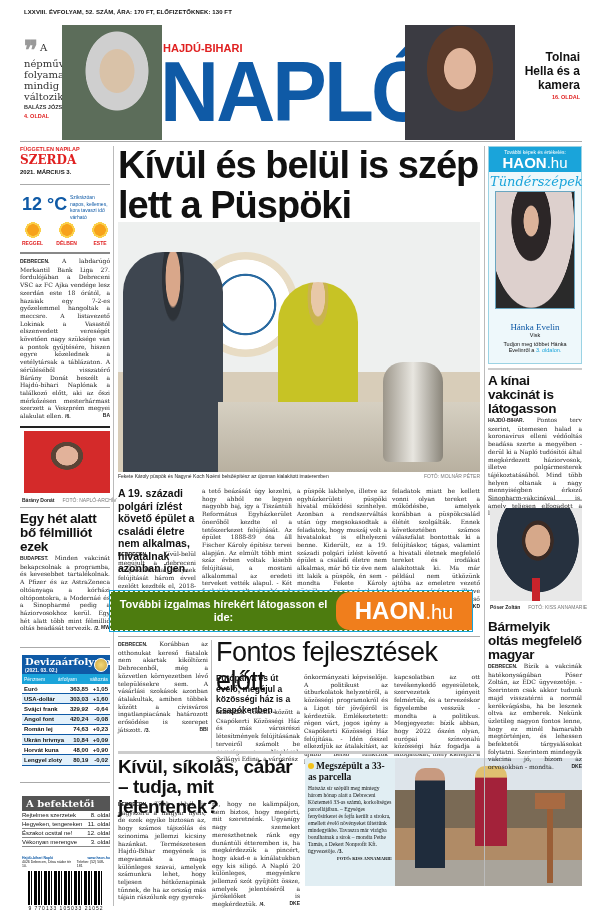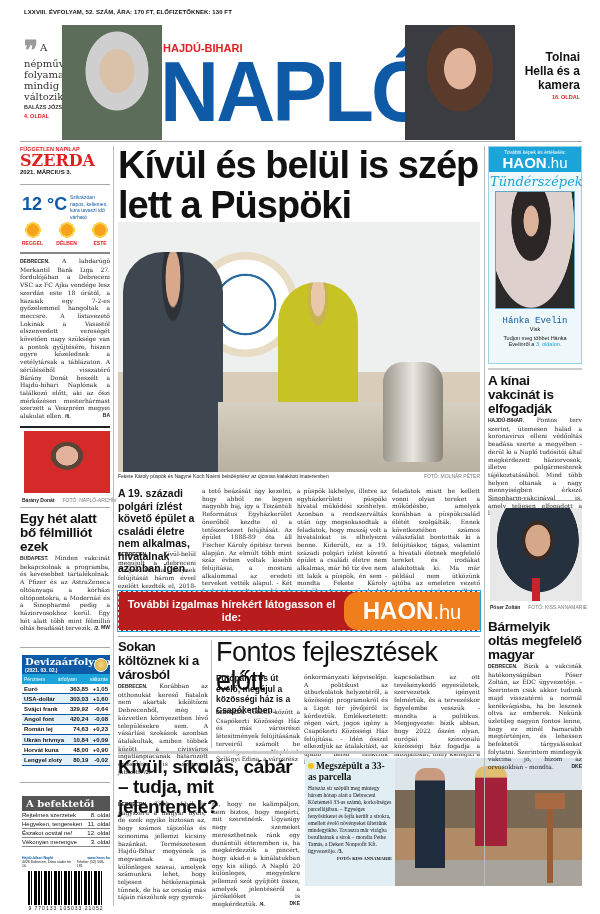--- a/index.html
+++ b/index.html
@@ -12,36 +12,36 @@
 .red{color:#e02020}
 .man-photo{left:62px;top:25px;width:100px;height:115px;background:radial-gradient(ellipse at 55% 40%,#d9c2a8 0 22%,#cfcfcf 23% 40%,#5c6d5a 41%);}
 .woman-photo{left:405px;top:25px;width:110px;height:115px;background:radial-gradient(ellipse at 50% 38%,#e0b59c 0 20%,#5a3a2a 21% 42%,#3b3b42 43%);}
 .brand-sub{left:163px;top:42px;font-size:11px;color:#e02020;font-weight:bold;font-family:"Liberation Sans",sans-serif}
 .brand{left:160px;top:48px;font-size:86px;line-height:86px;color:#0f5aa6;font-weight:bold;font-family:"Liberation Sans",sans-serif;letter-spacing:-3px;transform:scaleX(.95);transform-origin:left}
 .teaser-r{left:520px;top:50px;width:60px;text-align:right;font-size:12px;line-height:14px;font-weight:bold;font-family:"Liberation Sans",sans-serif}
 .teaser-r .pg{font-size:5.5px;color:#e02020;margin-top:2px;line-height:7px}
 .hr{height:1px;background:#aaa}
 .leftcol{left:20px;top:146px;width:90px}
 .indep{font-size:5.5px;color:#e02020;font-weight:bold;font-family:"Liberation Sans",sans-serif}
-.day{font-size:16px;color:#e02020;font-weight:bold;line-height:17px}
+.day{font-size:12px;color:#e02020;font-weight:bold;line-height:17px}
 .date{font-size:6px;font-weight:bold;font-family:"Liberation Sans",sans-serif}
 .temp{font-size:18px;color:#0f5aa6;font-weight:bold;font-family:"Liberation Sans",sans-serif}
 .wx-desc{font-size:5px;color:#0f5aa6;line-height:6.5px;font-family:"Liberation Sans",sans-serif}
 .sun{width:20px;height:20px;border-radius:50%;background:radial-gradient(circle,#f7a21b 0 40%,#fbd04a 41% 55%,transparent 56%)}
 .wx-lbl{font-size:5px;color:#e02020;font-weight:bold;font-family:"Liberation Sans",sans-serif;text-align:center}
 .h-sm{font-family:"Liberation Sans",sans-serif;font-weight:bold;font-size:13.5px;line-height:14px;letter-spacing:-.3px}
 .body{font-size:6px;line-height:7.7px;text-align:justify;color:#222}
 .body b{font-family:"Liberation Sans",sans-serif;font-size:5px}
 .caption{font-size:5px;font-family:"Liberation Sans",sans-serif;font-weight:bold;color:#222}
 .caption span{color:#777;font-weight:normal;margin-left:8px}
 .vsep{width:1px;background:#bbb}
 .main-title{left:118px;top:145px;width:362px;font-family:"Liberation Sans",sans-serif;font-weight:bold;font-size:38px;line-height:40px;letter-spacing:-1px}
 .main-photo{left:118px;top:222px;width:362px;height:250px;background:linear-gradient(180deg,#eef0ef 0 60%,#d8cdb9 60% 100%);overflow:hidden}
 .dek{font-family:"Liberation Sans",sans-serif;font-weight:bold;font-size:10.5px;line-height:12.5px}
-.banner{left:118px;top:591px;width:362px;height:40px;background:#b91c1c;border:1px dashed #fff;outline:1px solid #1aa4da}
+.banner{left:110px;top:591px;width:362px;height:40px;background:#4d7c0f;border:1px dashed #fff;outline:1px solid #1aa4da}
 .banner-text{left:0;top:6px;width:225px;text-align:center;color:#fff;font-family:"Liberation Sans",sans-serif;font-weight:bold;font-size:11px;line-height:13px}
 .banner-haon{left:225px;top:0;width:136px;height:38px;background:#f07e1c;border-radius:14px 0 0 14px;color:#fff;font-family:"Liberation Sans",sans-serif;font-weight:bold;font-size:24px;line-height:38px;text-align:center}
 .banner-haon small{font-weight:normal}
 .fx-table{width:88px;border-collapse:collapse;font-family:"Liberation Sans",sans-serif;font-size:6px}
 .fx-table td{padding:1.6px 2px;border-bottom:1px solid #0f5aa6;font-weight:bold}
 .fx-table tr:nth-child(even) td{background:#e3f1fb}
 .fx-table td:nth-child(2),.fx-table td:nth-child(3){text-align:right}
 .fx-head{background:#0f5aa6;color:#fff;font-family:"Liberation Sans",sans-serif}
 .toc-head{background:#555;color:#fff;font-weight:bold;font-size:10px;padding:2px 4px}
 .toc-row{display:flex;justify-content:space-between;font-size:6px;font-family:"Liberation Sans",sans-serif;border-bottom:1px solid #888;padding:1px 0}
@@ -224,21 +224,20 @@
 <div class="abs body" style="left:392px;top:487px;width:88px"><span>feladatok miatt be kellett vonni olyan tereket a működésbe, amelyek korábban a püspökcsalád élétét szolgálták. Ennek következtében számos válaszfalat bontottak ki a felújításkor, tágas, valamint a hivatali életnek megfelelő tereket és irodákat alakítottak ki. Ma már például nem ütközünk ajtóba az emeletre vezető lépcső végén, illetve fürdőszoba sincs már az első szinten.</span> <b>/3.</b> <b style="float:right">KD</b></div>
 
 <div class="abs banner">
   <div class="abs banner-text">További izgalmas hírekért látogasson el ide:</div>
   <div class="abs banner-haon"><span>HAON</span><small>.hu</small></div>
 </div>
 
 <div class="abs hr" style="left:118px;top:636px;width:362px"></div>
 
 <div class="abs" style="left:118px;top:640px;width:90px">
-  <div class="h-sm" style="font-size:13px">Sokan költöznek ki a városból</div>
   <div class="body"><b>DEBRECEN.</b> <span>Korábban az otthonukat kereső fiatalok nem akartak kiköltözni Debrecenből, még a közvetlen környezetben lévő településekre sem. A vásárlási szokások azonban átalakultak, amiben többek között a cívisváros ingatlanpiacának határozott erősödése is szerepet játszott.</span> <b>/3.</b> <b style="float:right">BBI</b></div>
 </div>
 <div class="abs vsep" style="left:211px;top:640px;height:108px"></div>
 
 <div class="abs" style="left:216px;top:638px;width:264px;font-family:'Liberation Sans',sans-serif;font-size:27px;line-height:29px;letter-spacing:-.5px">Fontos fejlesztések előtt</div>
 <div class="abs dek" style="left:216px;top:673px;width:84px;font-size:8.5px;line-height:10.5px">Futópálya és út évelő, megújul a közösségi ház is a Csapókertben.</div>
 <div class="abs body" style="left:216px;top:708px;width:84px"><b>DEBRECEN.</b> <span>Többek között a Csapókerti Közösségi Ház és más városrészi létesítmények felújításának terveiről számolt be nemrég a Naplónak Szilágyi Edina, a városrész</span></div>
 <div class="abs body" style="left:304px;top:673px;width:84px">önkormányzati képviselője. A politikust az útburkolatok helyzetéről, a közösségi programokról és a Ligot tér jövőjéről is kérdeztük. Emlékeztetett: régen várt, jogos igény a Csapókerti Közösségi Ház felújítása. - Idén ősszel elkezdjük az átalakítást, az újabb belső funkciók kialakításával</div>
 <div class="abs body" style="left:394px;top:673px;width:86px"><span>kapcsolatban az ott tevékenykedő egyesületek, szervezetek igényeit felmértük, és a tervezéskor figyelembe vesszük - mondta a politikus. Megjegyezte: bízik abban, hogy 2022 őszén olyan, európai színvonalú közösségi ház fogadja a látogatókat, mely kielégíti a kor igényeit.</span> <b>/3.</b> <b>SZD</b></div>
 
@@ -263,29 +262,29 @@
 
 <div class="abs vsep" style="left:484px;top:146px;height:740px"></div>
 
 <div class="abs side-box">
   <div style="background:#1aa4da;color:#fff;text-align:center;font-family:'Liberation Sans',sans-serif;padding:2px 0">
     <div style="font-size:5px">További képek és értékelés:</div>
     <div style="font-size:15px;font-weight:bold;line-height:15px"><span>HAON</span><span style="font-weight:normal">.hu</span></div>
   </div>
   <div style="text-align:right;font-family:'DejaVu Serif',serif;font-style:italic;color:#1aa4da;font-size:13px;padding:2px 1px">Tündérszépek</div>
   <div style="margin:0 6px;height:118px;border:1px solid #6aa6c0;background:radial-gradient(ellipse at 45% 25%,#dcb39a 0 12%,#2c2627 13% 32%,#ddd0cd 33% 70%,#2a2a2a 71%)"></div>
-  <div style="text-align:center;font-family:Liberation Mono, monospace;color:#0f5aa6;font-size:9px;margin-top:7px">Hánka Evelin</div>
+  <div style="text-align:center;font-family:Liberation Serif, serif;color:#0f5aa6;font-size:9px;margin-top:13px">Hánka Evelin</div>
   <div style="text-align:center;font-family:'Liberation Sans',sans-serif;font-size:5.5px">Visk</div>
   <div style="text-align:center;font-family:'Liberation Sans',sans-serif;font-size:5.5px;margin-top:3px;padding:0 4px"><span>Tudjon meg többet Hánka Evelinről a</span> <span style="color:#1aa4da">3. oldalon.</span></div>
 </div>
 
 <div class="abs hr" style="left:488px;top:368px;width:94px;height:2px;background:#ccc"></div>
 
 <div class="abs" style="left:488px;top:374px;width:94px">
-  <div class="h-sm">A kínai vakcinát is elfogadják</div>
+  <div class="h-sm">A kínai vakcinát is látogasson</div>
   <div class="body"><b>HAJDÚ-BIHAR.</b> <span>Pontos terv szerint, ütemesen halad a koronavírus elleni védőoltás beadása szerte a megyében - derül ki a Napló tudósítói által megkérdezett háziorvosok, illetve polgármesterek tájékoztatásából. Mind több helyen oltanak a nagy mennyiségben érkező Sinopharm-vakcinával is, amely teljesen elfogadott a lakosság körében.</span> <b>/4., 5.</b> <b style="float:right">HBN</b></div>
 </div>
 <div class="abs hr" style="left:488px;top:500px;width:94px"></div>
 <div class="abs" style="left:490px;top:508px;width:92px;height:93px;background:radial-gradient(ellipse at 52% 35%,#d6a88a 0 18%,#3a2a24 19% 23%,#26313f 24% 60%,#e8e8e8 61%)">
   <div class="abs" style="left:42px;top:70px;width:8px;height:23px;background:#c8232b"></div>
 </div>
 <div class="abs caption" style="left:490px;top:604px"><span style="margin:0;color:#222;font-weight:bold">Pöser Zoltán</span><span>FOTÓ: KISS ANNAMARIE</span></div>
 
 <div class="abs" style="left:488px;top:620px;width:94px">
   <div class="h-sm">Bármelyik oltás megfelelő magyar</div>

